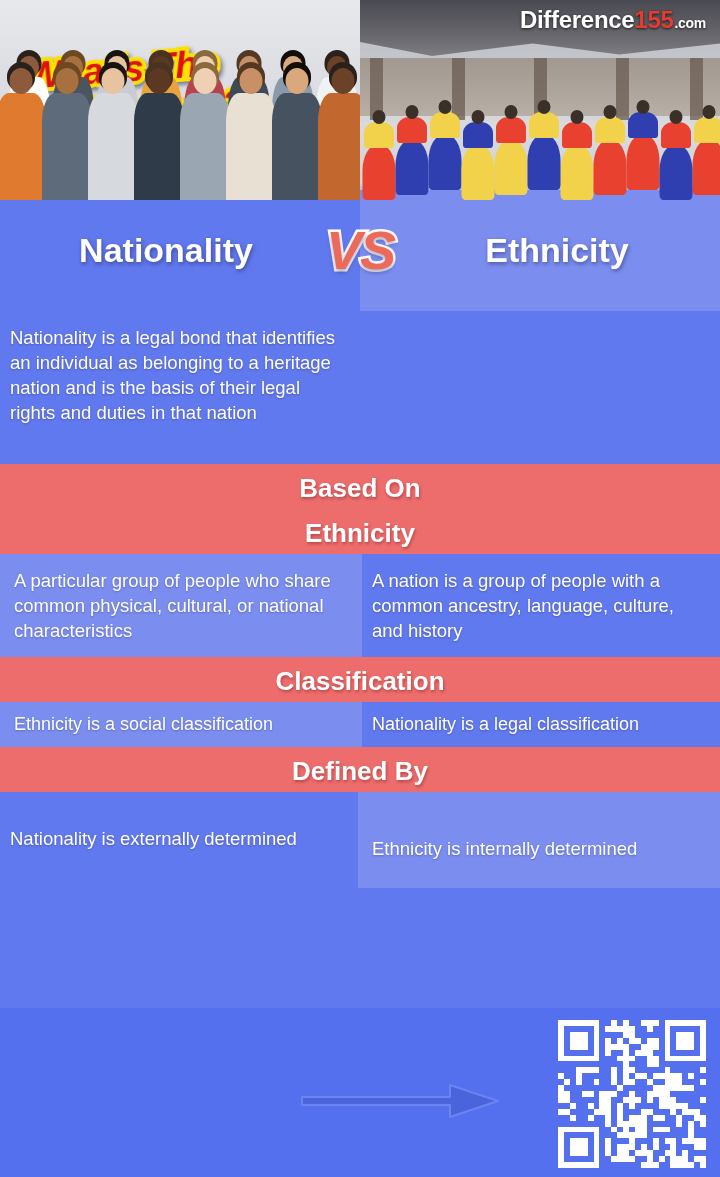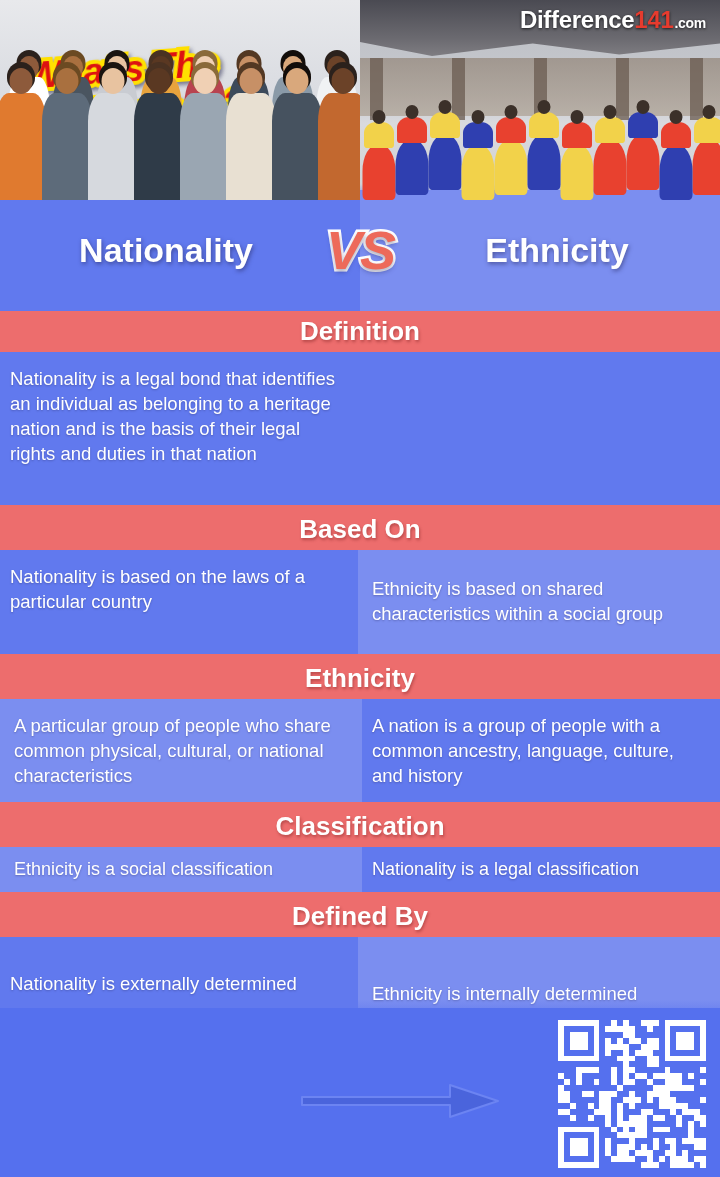--- a/index.html
+++ b/index.html
@@ -373,44 +373,39 @@
             <div class="d-skirt" style="top: 34px; width: 33px; height: 56px; background: rgb(232, 65, 47);"></div>
             <div class="d-top" style="top: 12px; width: 30px; height: 26px; background: rgb(242, 210, 74);"></div>
             <div class="d-head"></div>
           </div>
         </div>
       <div class="hero-fade"></div>
     </div>
 
     <div class="logo">
       <span>Difference</span>
-      <span class="l-101">141</span>
+      <span class="l-101">155</span>
       <span class="l-com">.com</span>
     </div>
   </div>
 
   <div class="title-bar">
     <div class="title-bg-left"></div>
     <div class="title-bg-right"></div>
     <div class="title-left">Nationality</div>
     <div class="title-right">Ethnicity</div>
     <div class="vs-badge">VS</div>
   </div>
 
   <div class="rows" id="rows">
-      <div class="section-head">Definition</div>
       <div class="section-body body-definition">
         <div class="cell cell-left">Nationality is a legal bond that identifies an individual as belonging to a heritage nation and is the basis of their legal rights and duties in that nation</div>
       </div>
       <div class="gap"></div>
       <div class="section-head">Based On</div>
-      <div class="section-body body-basedon">
-        <div class="cell cell-left">Nationality is based on the laws of a particular country</div>
-        <div class="cell cell-right">Ethnicity is based on shared characteristics within a social group</div>
-      </div>
       <div class="gap"></div>
       <div class="section-head">Ethnicity</div>
       <div class="section-body body-features">
         <div class="cell cell-right">A particular group of people who share common physical, cultural, or national characteristics</div>
         <div class="cell cell-left">A nation is a group of people with a common ancestry, language, culture, and history</div>
       </div>
       <div class="gap"></div>
       <div class="section-head">Classification</div>
       <div class="section-body body-classification">
         <div class="cell cell-right">Ethnicity is a social classification</div>

